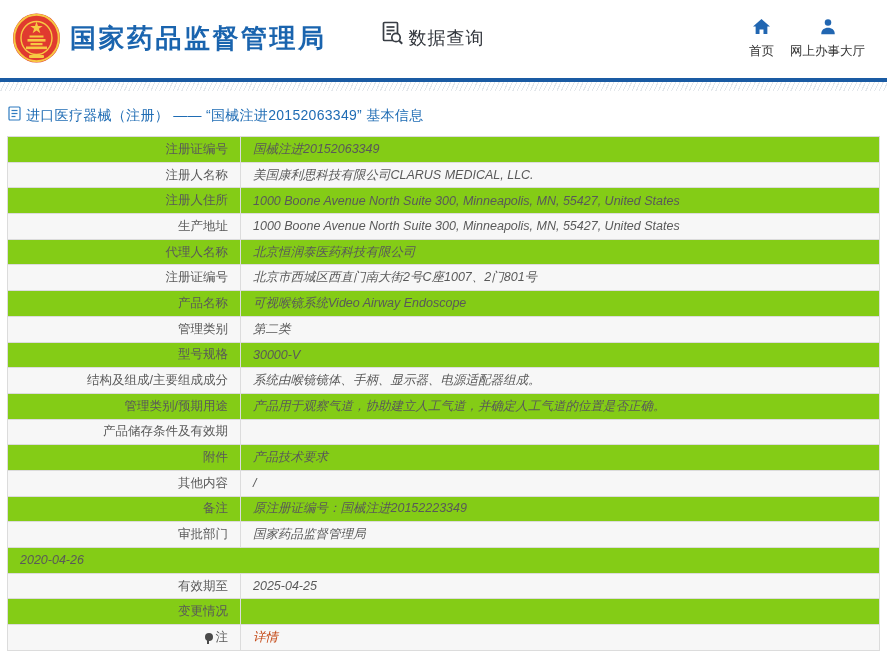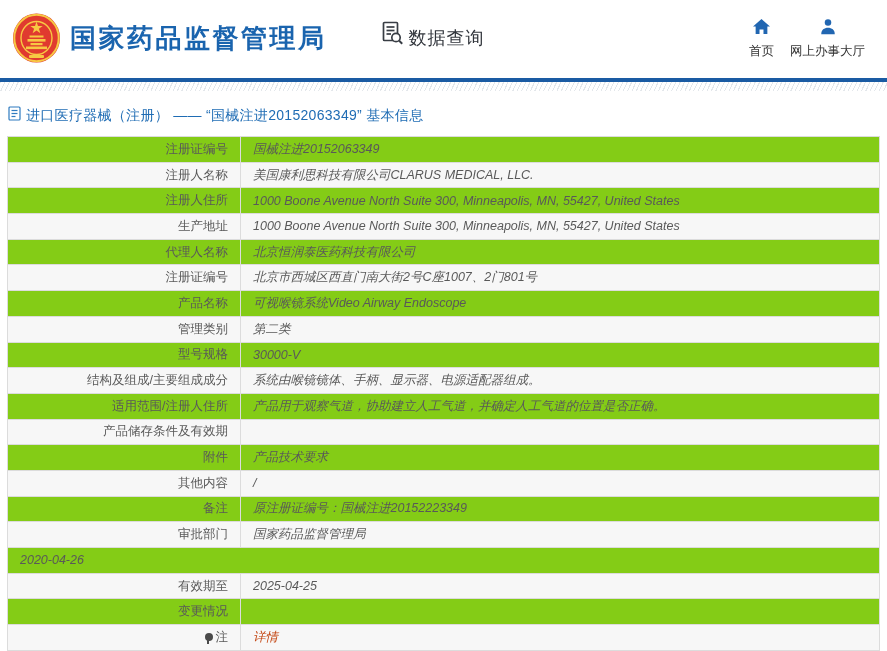--- a/index.html
+++ b/index.html
@@ -151,21 +151,21 @@
     </div>
     <div class="tr">
       <div class="td label">型号规格</div>
       <div class="td value">30000-V</div>
     </div>
     <div class="tr">
       <div class="td label">结构及组成/主要组成成分</div>
       <div class="td value">系统由喉镜镜体、手柄、显示器、电源适配器组成。</div>
     </div>
     <div class="tr">
-      <div class="td label">适用范围/注册人住所</div>
+      <div class="td label">管理类别/预期用途</div>
       <div class="td value">产品用于观察气道，协助建立人工气道，并确定人工气道的位置是否正确。</div>
     </div>
     <div class="tr">
       <div class="td label">产品储存条件及有效期</div>
       <div class="td value"></div>
     </div>
     <div class="tr">
       <div class="td label">附件</div>
       <div class="td value">产品技术要求</div>
     </div>

